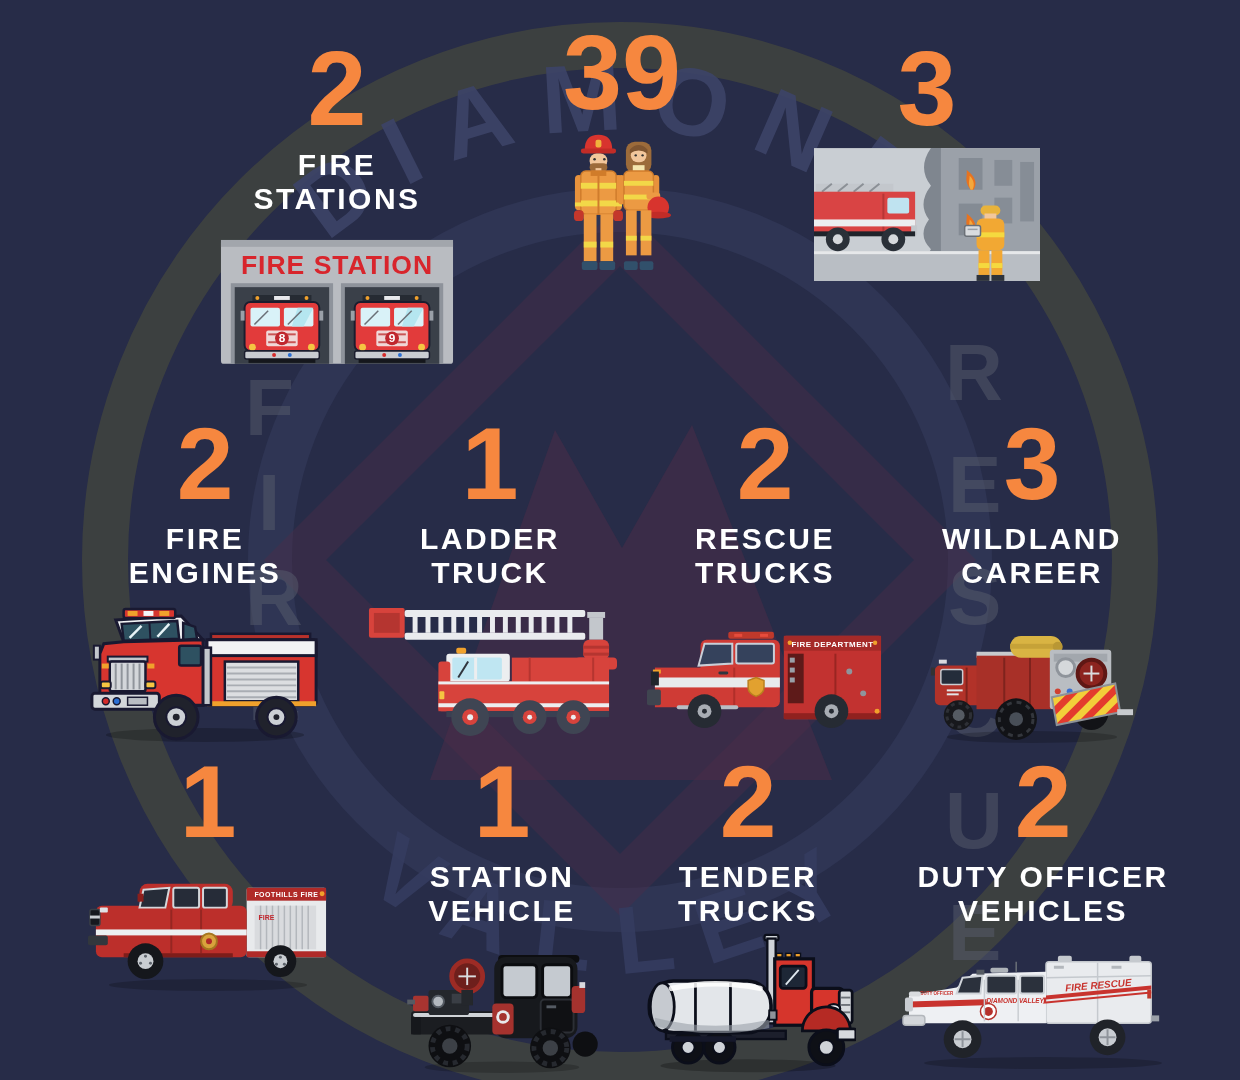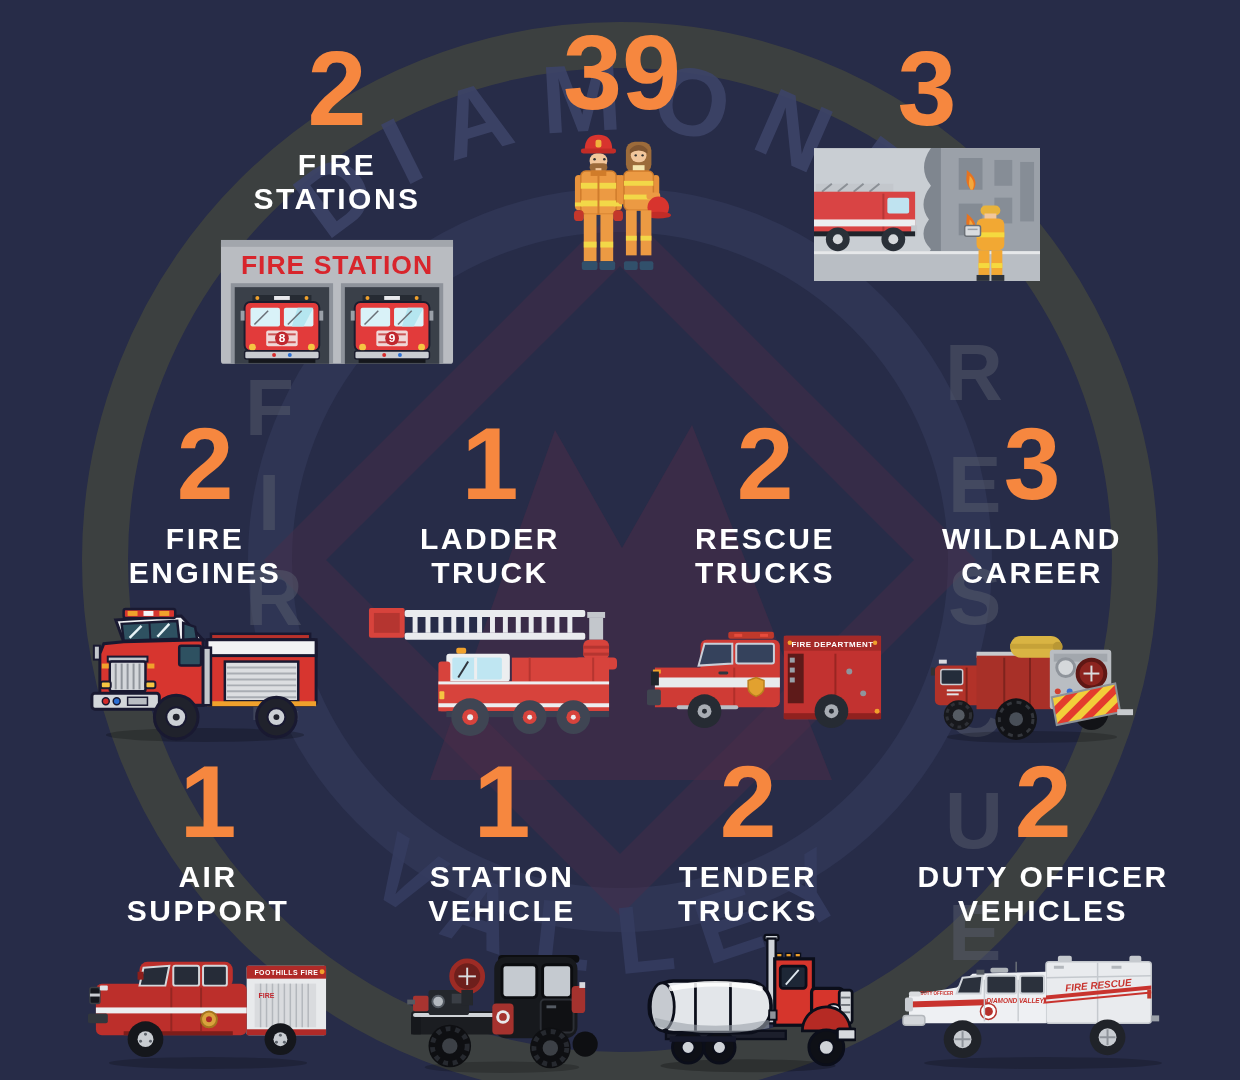--- a/index.html
+++ b/index.html
@@ -429,22 +429,20 @@
       <circle cx="34" cy="106" r="12" fill="none" stroke="#2e3036" stroke-width="3" stroke-dasharray="4 4"></circle>
       <circle cx="34" cy="106" r="6" fill="#555b63"></circle>
       <circle cx="92" cy="110" r="21" fill="#121317"></circle>
       <circle cx="92" cy="110" r="17" fill="none" stroke="#33363c" stroke-width="3" stroke-dasharray="5 5"></circle>
       <circle cx="92" cy="110" r="7" fill="#484e57"></circle>
     </svg>
   </div>
 
   <div class="stat r23" style="left:68px;top:756px;width:280px">
     <div class="num">1</div>
-    <div class="lbl">AIR
-SUPPORT</div>
     <svg class="fig" width="248" height="145" viewBox="0 0 250 146" style="margin-top:0">
       <ellipse cx="125" cy="136" rx="100" ry="6" fill="#000" opacity=".2"></ellipse>
       <rect x="164" y="38" width="80" height="70" rx="2" fill="#e8eaec"></rect>
       <rect x="164" y="38" width="80" height="13" fill="#b02a28"></rect>
       <text x="204" y="47" font-size="7" fill="#ffffff" text-anchor="middle" letter-spacing=".5">FOOTHILLS FIRE</text>
       <rect x="172" y="56" width="62" height="44" fill="#d9dbde"></rect>
       <g stroke="#b3b7bc" stroke-width="1.5">
         <line x1="178" y1="56" x2="178" y2="100"></line>
           <line x1="184" y1="56" x2="184" y2="100"></line>
           <line x1="190" y1="56" x2="190" y2="100"></line>

